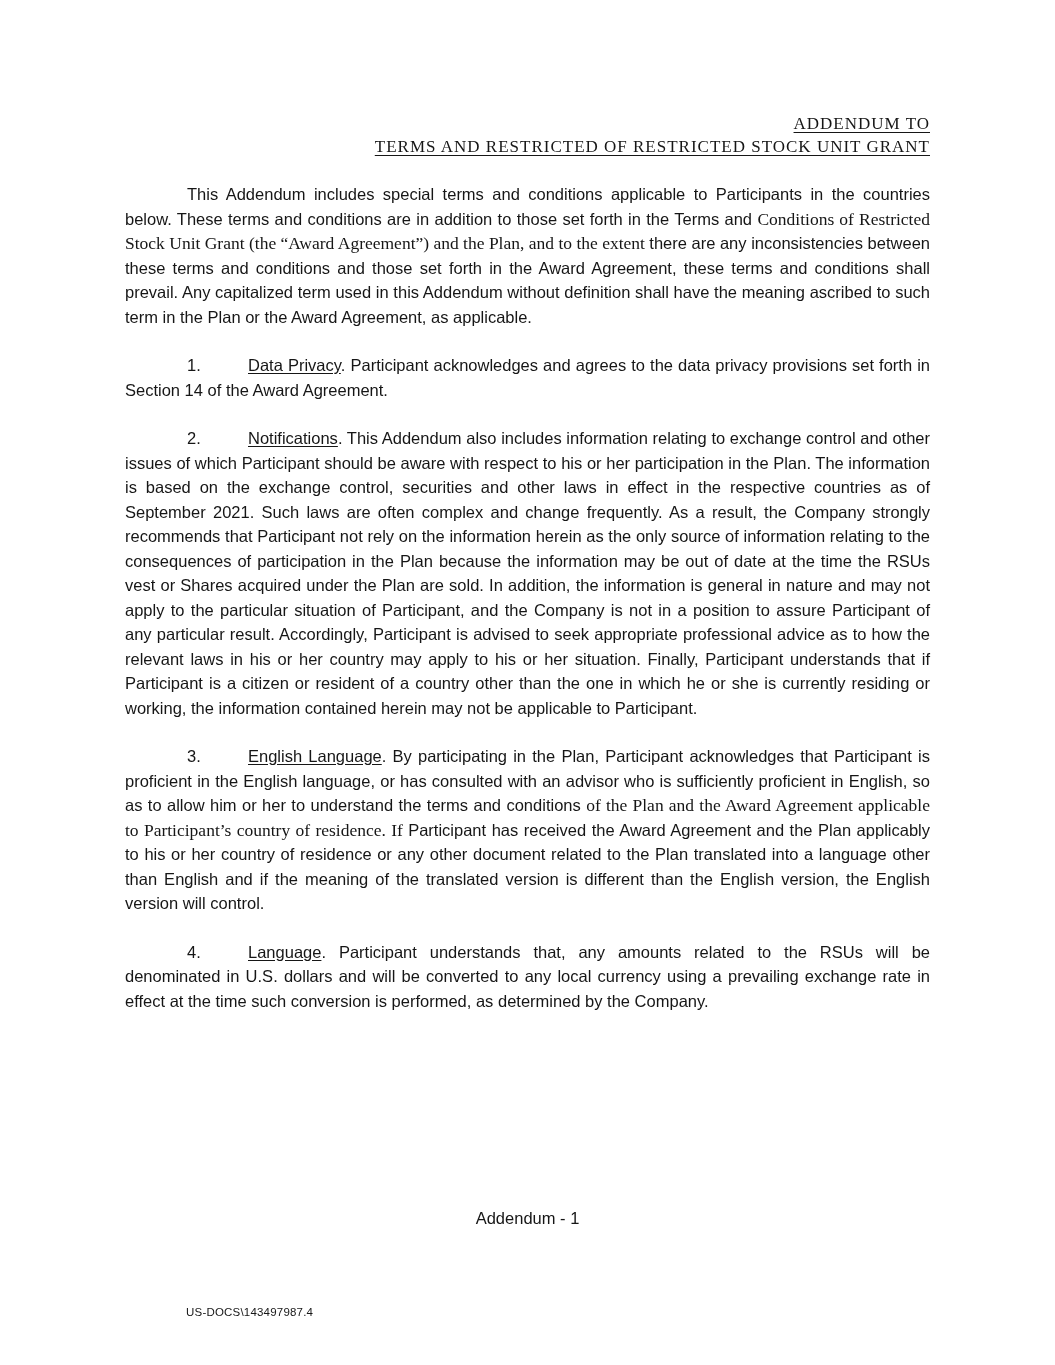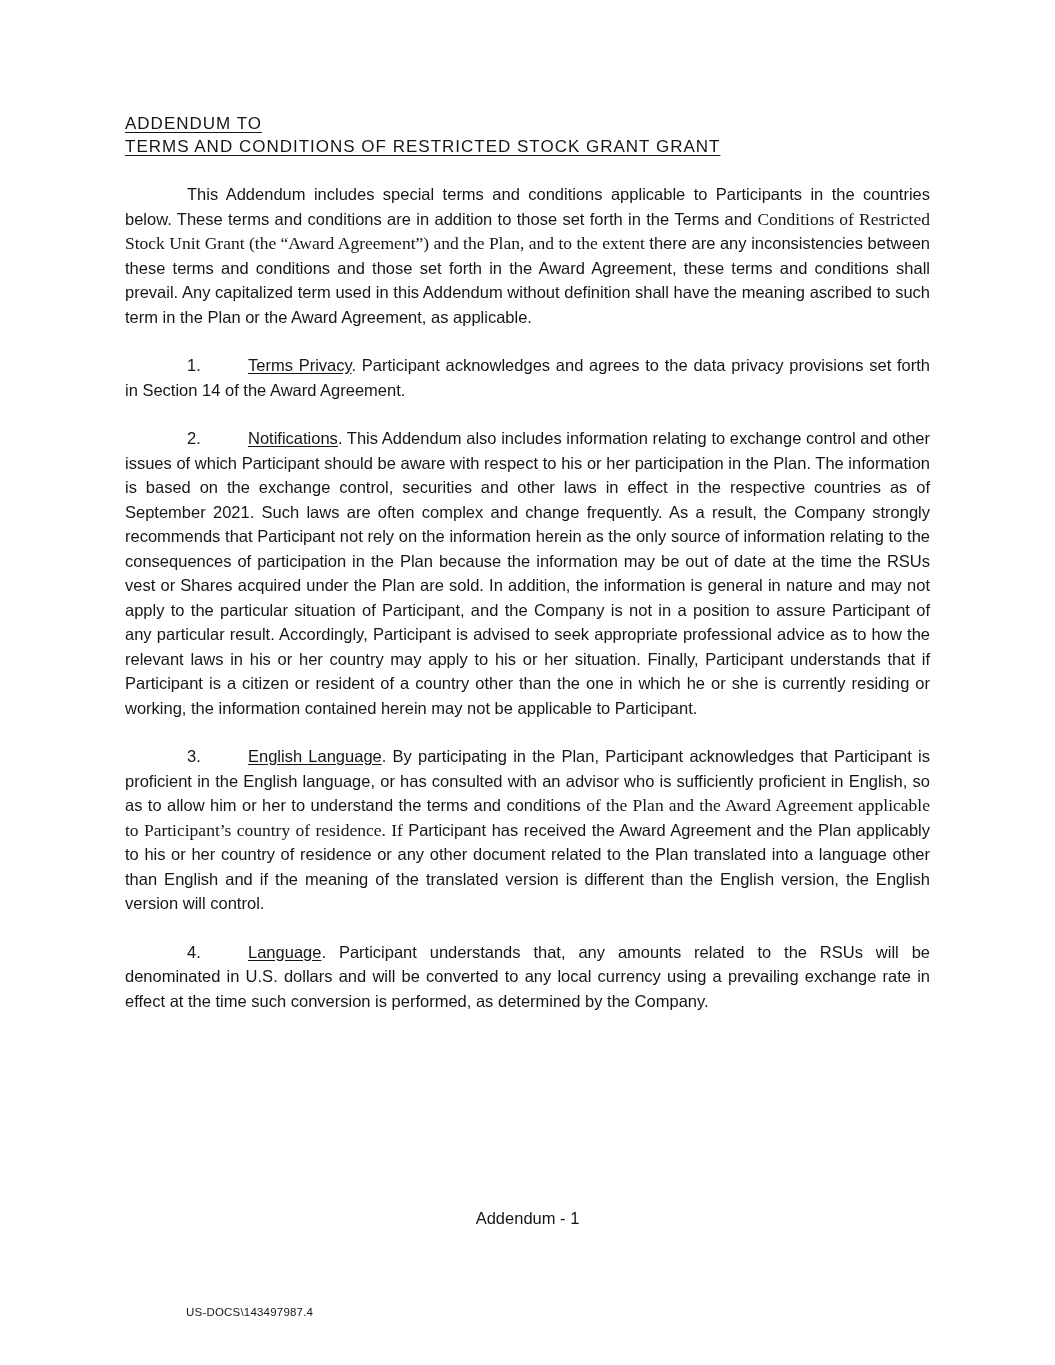--- a/index.html
+++ b/index.html
@@ -16,22 +16,23 @@
     position: relative;
     color: #161616;
     font-family: "Liberation Sans", "DejaVu Sans", sans-serif;
     font-size: 16.5px;
     line-height: 24.5px;
   }
   .content {
     padding: 112px 125px 0 125px;
   }
   .title-block {
-    text-align: left;
+    text-align: right;
     margin: 0 0 24px 0;
+    font-family: Liberation Serif, serif;
   }
   .title-line {
     font-size: 17px;
     letter-spacing: 1px;
     line-height: 23px;
     text-decoration: underline;
     text-underline-offset: 3px;
   }
   .subtitle {
     text-align: center;
@@ -80,28 +81,28 @@
   }
 </style>
 </head>
 <body>
 
 <div class="page">
   <div class="content">
 
     <div class="title-block">
       <div class="title-line">ADDENDUM TO</div>
-      <div class="title-line">TERMS AND CONDITIONS OF RESTRICTED STOCK GRANT GRANT</div>
+      <div class="title-line">TERMS AND RESTRICTED OF RESTRICTED STOCK UNIT GRANT</div>
     </div>
 
 
     <p class="para"><span>This Addendum includes special terms and conditions applicable to Participants in the countries below.  These terms and conditions are in addition to those set forth in the Terms and </span><span class="serif">Conditions of Restricted Stock Unit Grant (the “Award Agreement”) and the Plan, and to the extent </span><span>there are any inconsistencies between these terms and conditions and those set forth in the Award Agreement, these terms and conditions shall prevail.  Any capitalized term used in this Addendum without definition shall have the meaning ascribed to such term in the Plan or the Award Agreement, as applicable.</span></p>
 
 
-    <p class="para"><span class="num">1.</span><span class="label">Terms Privacy</span><span>.  Participant acknowledges and agrees to the data privacy provisions set forth in Section 14 of the Award Agreement.</span></p>
+    <p class="para"><span class="num">1.</span><span class="label">Data Privacy</span><span>.  Participant acknowledges and agrees to the data privacy provisions set forth in Section 14 of the Award Agreement.</span></p>
 
     <p class="para"><span class="num">2.</span><span class="label">Notifications</span><span>. This Addendum also includes information relating to exchange control and other issues of which Participant should be aware with respect to his or her participation in the Plan.  The information is based on the exchange control, securities and other laws in effect in the respective countries as of September 2021.  Such laws are often complex and change frequently.  As a result, the Company strongly recommends that Participant not rely on the information herein as the only source of information relating to the consequences of participation in the Plan because the information may be out of date at the time the RSUs vest or Shares acquired under the Plan are sold.  In addition, the information is general in nature and may not apply to the particular situation of Participant, and the Company is not in a position to assure Participant of any particular result.  Accordingly, Participant is advised to seek appropriate professional advice as to how the relevant laws in his or her country may apply to his or her situation.  Finally, Participant understands that if Participant is a citizen or resident of a country other than the one in which he or she is currently residing or working, the information contained herein may not be applicable to Participant.</span></p>
 
     <p class="para"><span class="num">3.</span><span class="label">English Language</span><span>.  By participating in the Plan, Participant acknowledges that Participant is proficient in the English language, or has consulted with an advisor who is sufficiently proficient in English, so as to allow him or her to understand the terms and conditions </span><span class="serif">of the Plan and the Award Agreement applicable to Participant’s country of residence.  If </span><span>Participant has received the Award Agreement and the Plan applicably to his or her country of residence or any other document related to the Plan translated into a language other than English and if the meaning of the translated version is different than the English version, the English version will control.</span></p>
 
     <p class="para"><span class="num">4.</span><span class="label">Language</span><span>.  Participant understands that, any amounts related to the RSUs will be denominated in U.S. dollars and will be converted to any local currency using a prevailing exchange rate in effect at the time such conversion is performed, as determined by the Company.</span></p>
 
   </div>
 
   <div class="footer">Addendum - 1</div>

